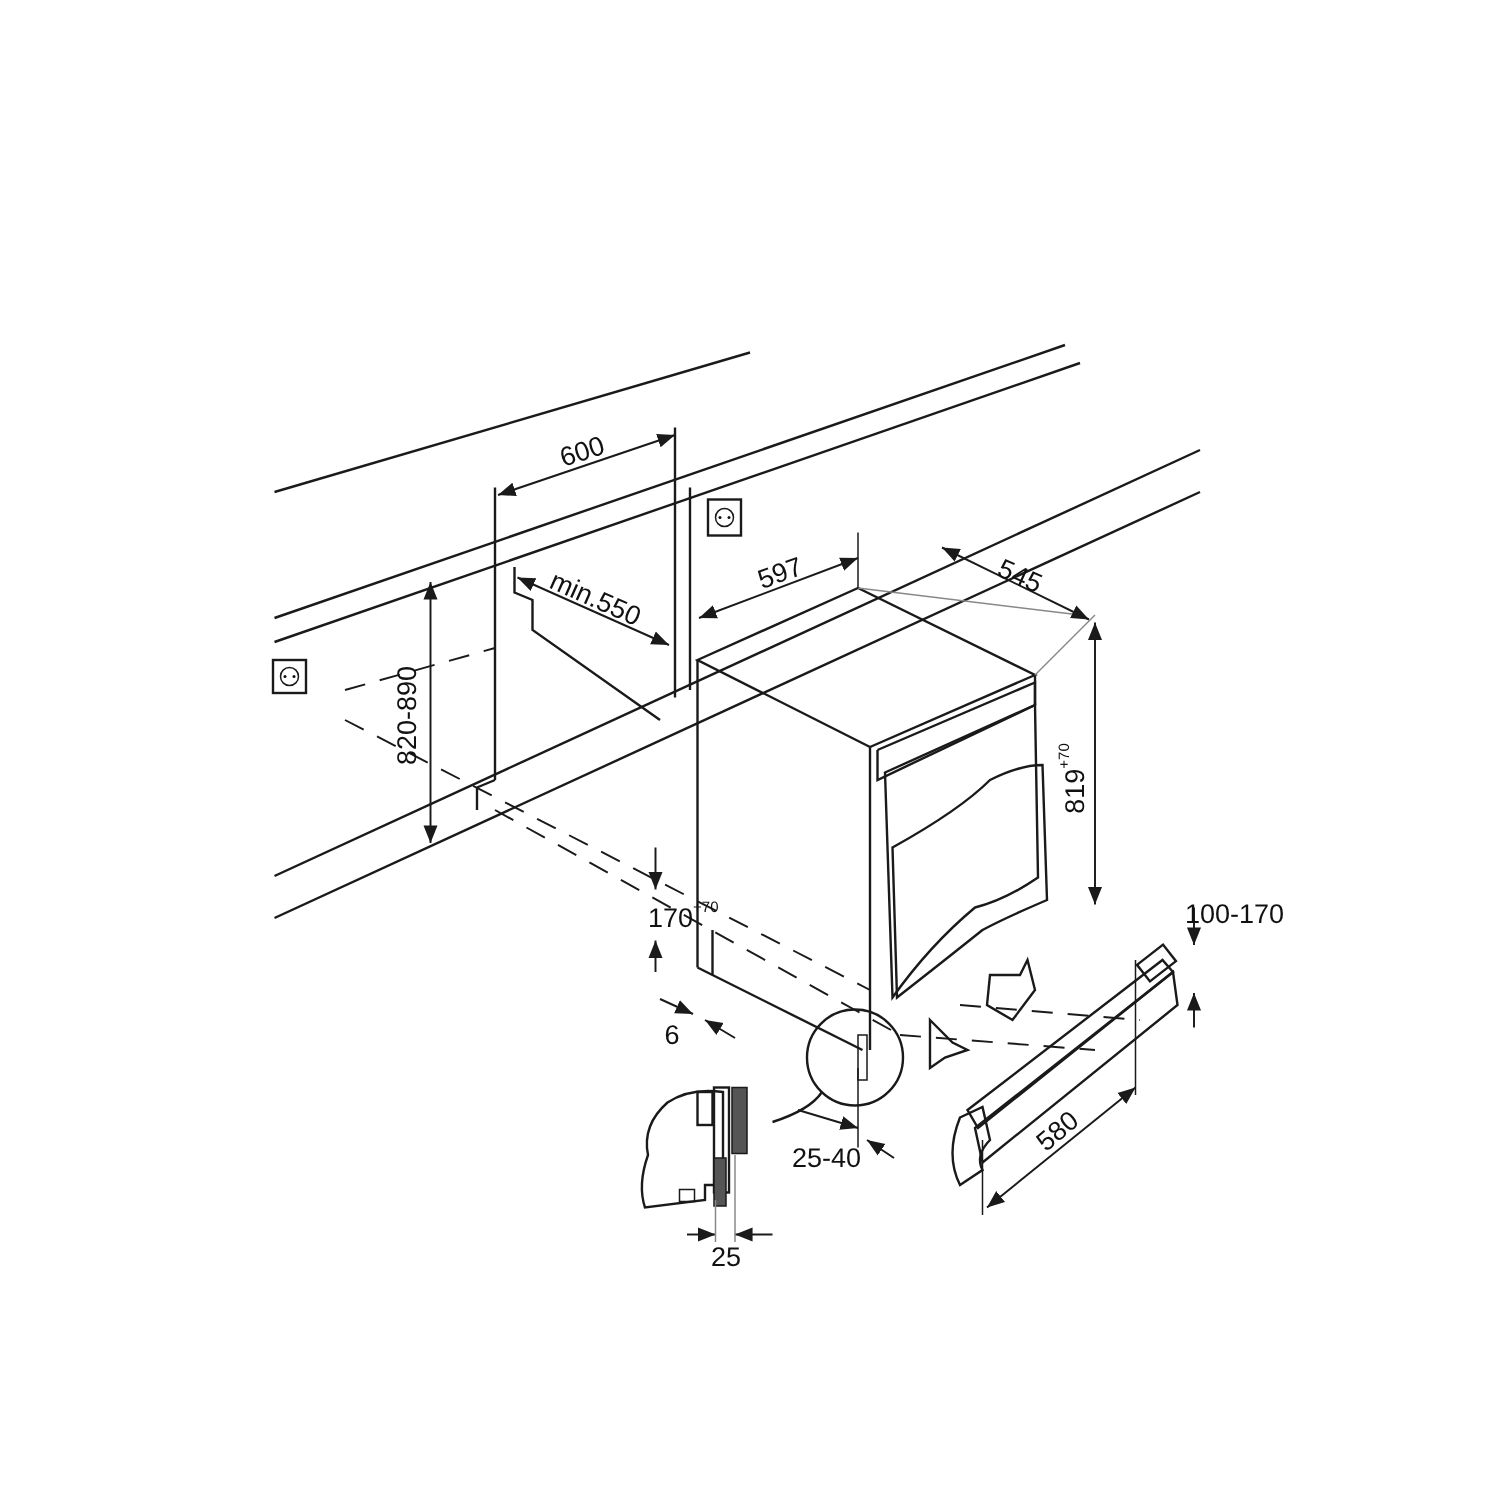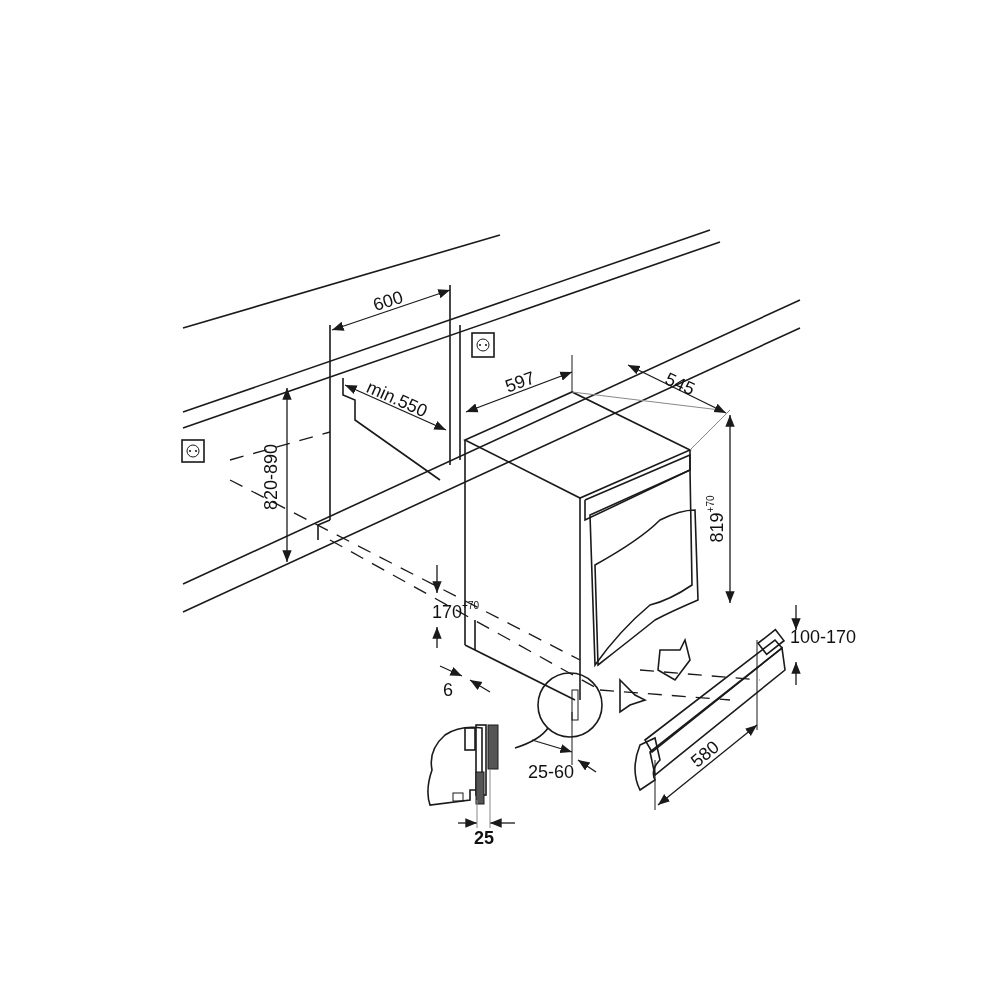--- a/index.html
+++ b/index.html
@@ -133,16 +133,16 @@
 <div class="lbl" style="left:505px;top:373px;transform:rotate(-20deg);">597</div>
 <div class="lbl" style="left:665px;top:375px;transform:rotate(24deg);">545</div>
 <div class="lbl" style="left:693px;top:510px;transform:rotate(-90deg);">
   <span>819</span><span class="sup">+70</span>
 </div>
 <div class="lbl" style="left:238px;top:468px;transform:rotate(-90deg);">820-890</div>
 <div class="lbl" style="left:388px;top:603px;margin-left:44px;">
   <span>170</span><span class="sup">+70</span>
 </div>
 <div class="lbl" style="left:443px;top:681px;">6</div>
-<div class="lbl" style="left:528px;top:763px;">25-60</div>
-<div class="lbl" style="left:474px;top:829px;font-weight:bold;">25</div>
-<div class="lbl" style="left:790px;top:628px;">100-170</div>
+<div class="lbl" style="left:528px;top:763px;">25-40</div>
+<div class="lbl" style="left:474px;top:829px;">25</div>
+<div class="lbl" style="left:790px;top:600px;">100-170</div>
 <div class="lbl" style="left:690px;top:745px;transform:rotate(-40deg);">580</div>
 
 </body></html>

